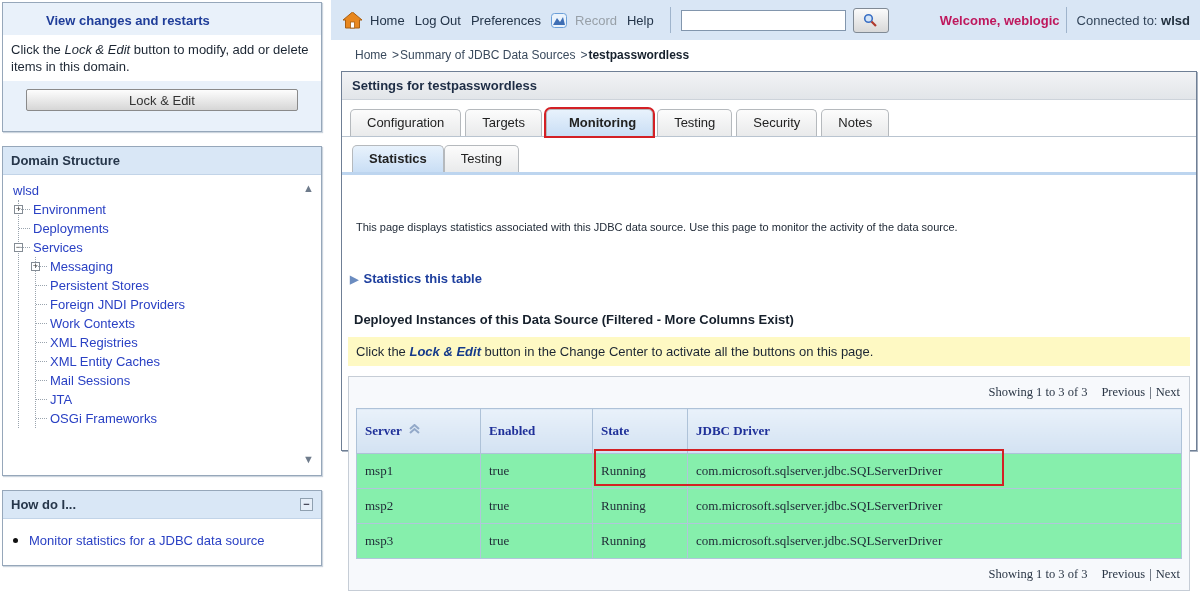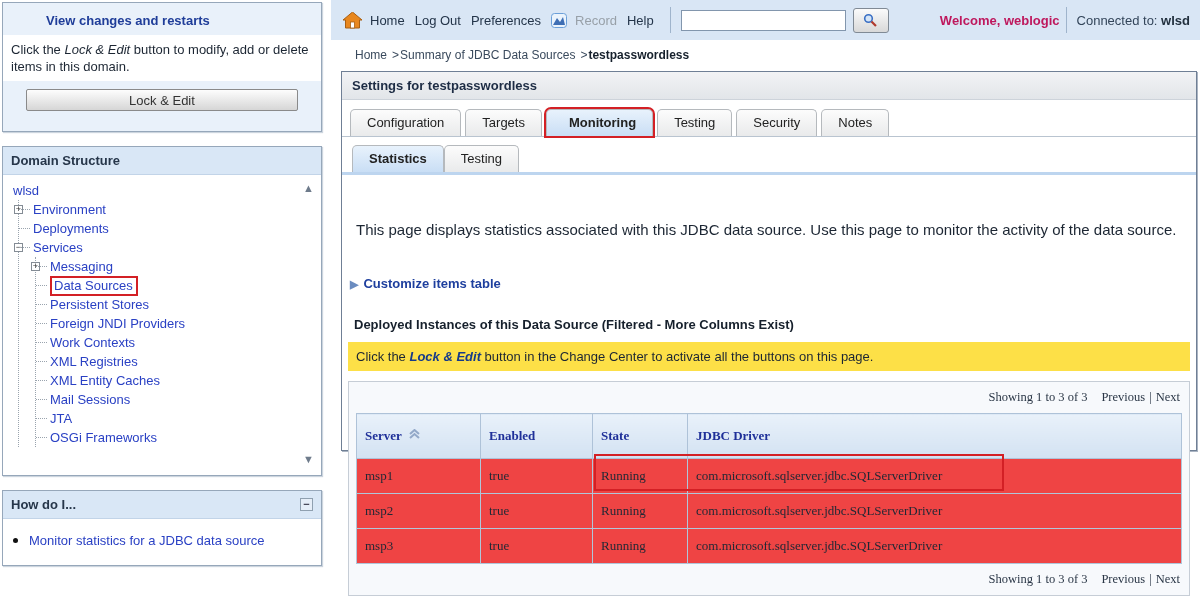--- a/index.html
+++ b/index.html
@@ -74,35 +74,35 @@
   .settings-header { background: linear-gradient(#f2f3f5, #e2e5e9); color: #1d2c44; font-weight: bold;
                      font-size: 13px; padding: 6px 10px; border-bottom: 1px solid #cdd3da; }
   .tabs { display: flex; gap: 4px; padding: 9px 0 0 8px; border-bottom: 1px solid #b9c4d0; }
   .tab { padding: 5px 16px 6px; font-size: 13px; color: #222; background: linear-gradient(#fcfcfc, #e9eaeb);
          border: 1px solid #b5b9bd; border-bottom: none; border-radius: 5px 5px 0 0; cursor: pointer; }
   .tab.active { background: linear-gradient(#e8f2fc, #c9def5); font-weight: bold; }
   .tab.annotated { outline: 2px solid #d32025; padding-left: 22px; }
   .subtabs { display: flex; padding: 8px 2px 0 10px; border-bottom: 3px solid #bdd5ef; }
 
   .content { padding: 0 6px; }
-  .desc { margin: 46px 0 0 8px; font-size: 15px; color: #1c2633; }
+  .desc { margin: 46px 0 0 8px; font-size: 11px; color: #1c2633; }
   .customize { margin: 38px 0 0 2px; font-size: 13px; font-weight: bold; color: #1e3f9e; cursor: pointer; }
   .customize .arrow-icon { color: #6b8cc0; font-size: 11px; margin-right: 5px; }
   .table-heading { margin: 26px 0 0 6px; font-size: 13px; font-weight: bold; color: #16202c; }
-  .info-bar { margin-top: 10px; background: #fde047; padding: 7px 8px; font-size: 13px; color: #1c2633; }
+  .info-bar { margin-top: 10px; background: #fef9c3; padding: 7px 8px; font-size: 13px; color: #1c2633; }
   .info-bar b i { color: #153a8a; }
 
   .table-container { position: relative; margin-top: 10px; border: 1px solid #c6cdd6; background: #f7f9fc; padding: 6px 7px; font-family: Liberation Serif, serif; }
   .pg { font-size: 12.5px; color: #2a3646; text-align: right; }
   .pg-top { padding: 2px 2px 8px; }
   .pg-bottom { padding: 8px 2px 2px; }
   .pg .pg-nav { margin-left: 14px; cursor: default; }
   .pg .pg-pipe { margin: 0 4px; }
 
-  table.ds { width: 100%; border-collapse: collapse; background: #ef4444; border: 1px solid #8699af; font-size: 13px; }
+  table.ds { width: 100%; border-collapse: collapse; background: #86efac; border: 1px solid #8699af; font-size: 13px; }
   table.ds th { background: linear-gradient(#e9f1fa, #d3e2f2); color: #1f3099; font-weight: bold; text-align: left;
                 padding: 14px 8px; border: 1px solid #aec2d8; cursor: pointer; }
   table.ds td { padding: 9px 8px; border: 1px solid #b0c6da; color: #1e2835; }
   .sort-icon { margin-left: 6px; vertical-align: 1px; }
   .row-annotation { position: absolute; left: 245px; top: 72px; width: 410px; height: 37px;
                     border: 2px solid #d32025; pointer-events: none; }
 </style>
 </head>
 <body>
 
@@ -127,21 +127,20 @@
         <span>Domain Structure</span>
       </div>
       <div class="tree">
         <div class="ti root"><a>wlsd</a></div>
         <div class="branch">
           <div class="ti"><span class="pm plus"></span><span class="dash"></span><a>Environment</a></div>
           <div class="ti"><span class="dash"></span><a>Deployments</a></div>
           <div class="ti"><span class="pm minus"></span><span class="dash"></span><a>Services</a></div>
           <div class="branch b2">
             <div class="ti"><span class="pm plus"></span><span class="dash"></span><a>Messaging</a></div>
-            <div class="ti"><span class="dash"></span><span class="red-inline"><a>Data Sources</a></span></div>
             <div class="ti"><span class="dash"></span><a>Persistent Stores</a></div>
             <div class="ti"><span class="dash"></span><a>Foreign JNDI Providers</a></div>
             <div class="ti"><span class="dash"></span><a>Work Contexts</a></div>
             <div class="ti"><span class="dash"></span><a>XML Registries</a></div>
             <div class="ti"><span class="dash"></span><a>XML Entity Caches</a></div>
             <div class="ti"><span class="dash"></span><a>Mail Sessions</a></div>
             <div class="ti"><span class="dash"></span><a>JTA</a></div>
             <div class="ti"><span class="dash"></span><a>OSGi Frameworks</a></div>
           </div>
         </div>
@@ -214,21 +213,21 @@
       </div>
       <div class="subtabs">
         <span class="tab active">Statistics</span>
         <span class="tab">Testing</span>
       </div>
 
       <div class="content">
         <p class="desc">This page displays statistics associated with this JDBC data source. Use this page to monitor the activity of the data source.</p>
 
         <div class="customize">
-          <span class="arrow-icon">▶</span><span>Customize items table</span>
+          <span class="arrow-icon">▶</span><span>Statistics this table</span>
         </div>
 
         <div class="table-heading">Deployed Instances of this Data Source (Filtered - More Columns Exist)</div>
 
         <div class="info-bar">
           <span>Click the </span><b><i>Lock &amp; Edit</i></b><span> button in the Change Center to activate all the buttons on this page.</span>
         </div>
 
         <div class="table-container">
           <div class="pg pg-top">

